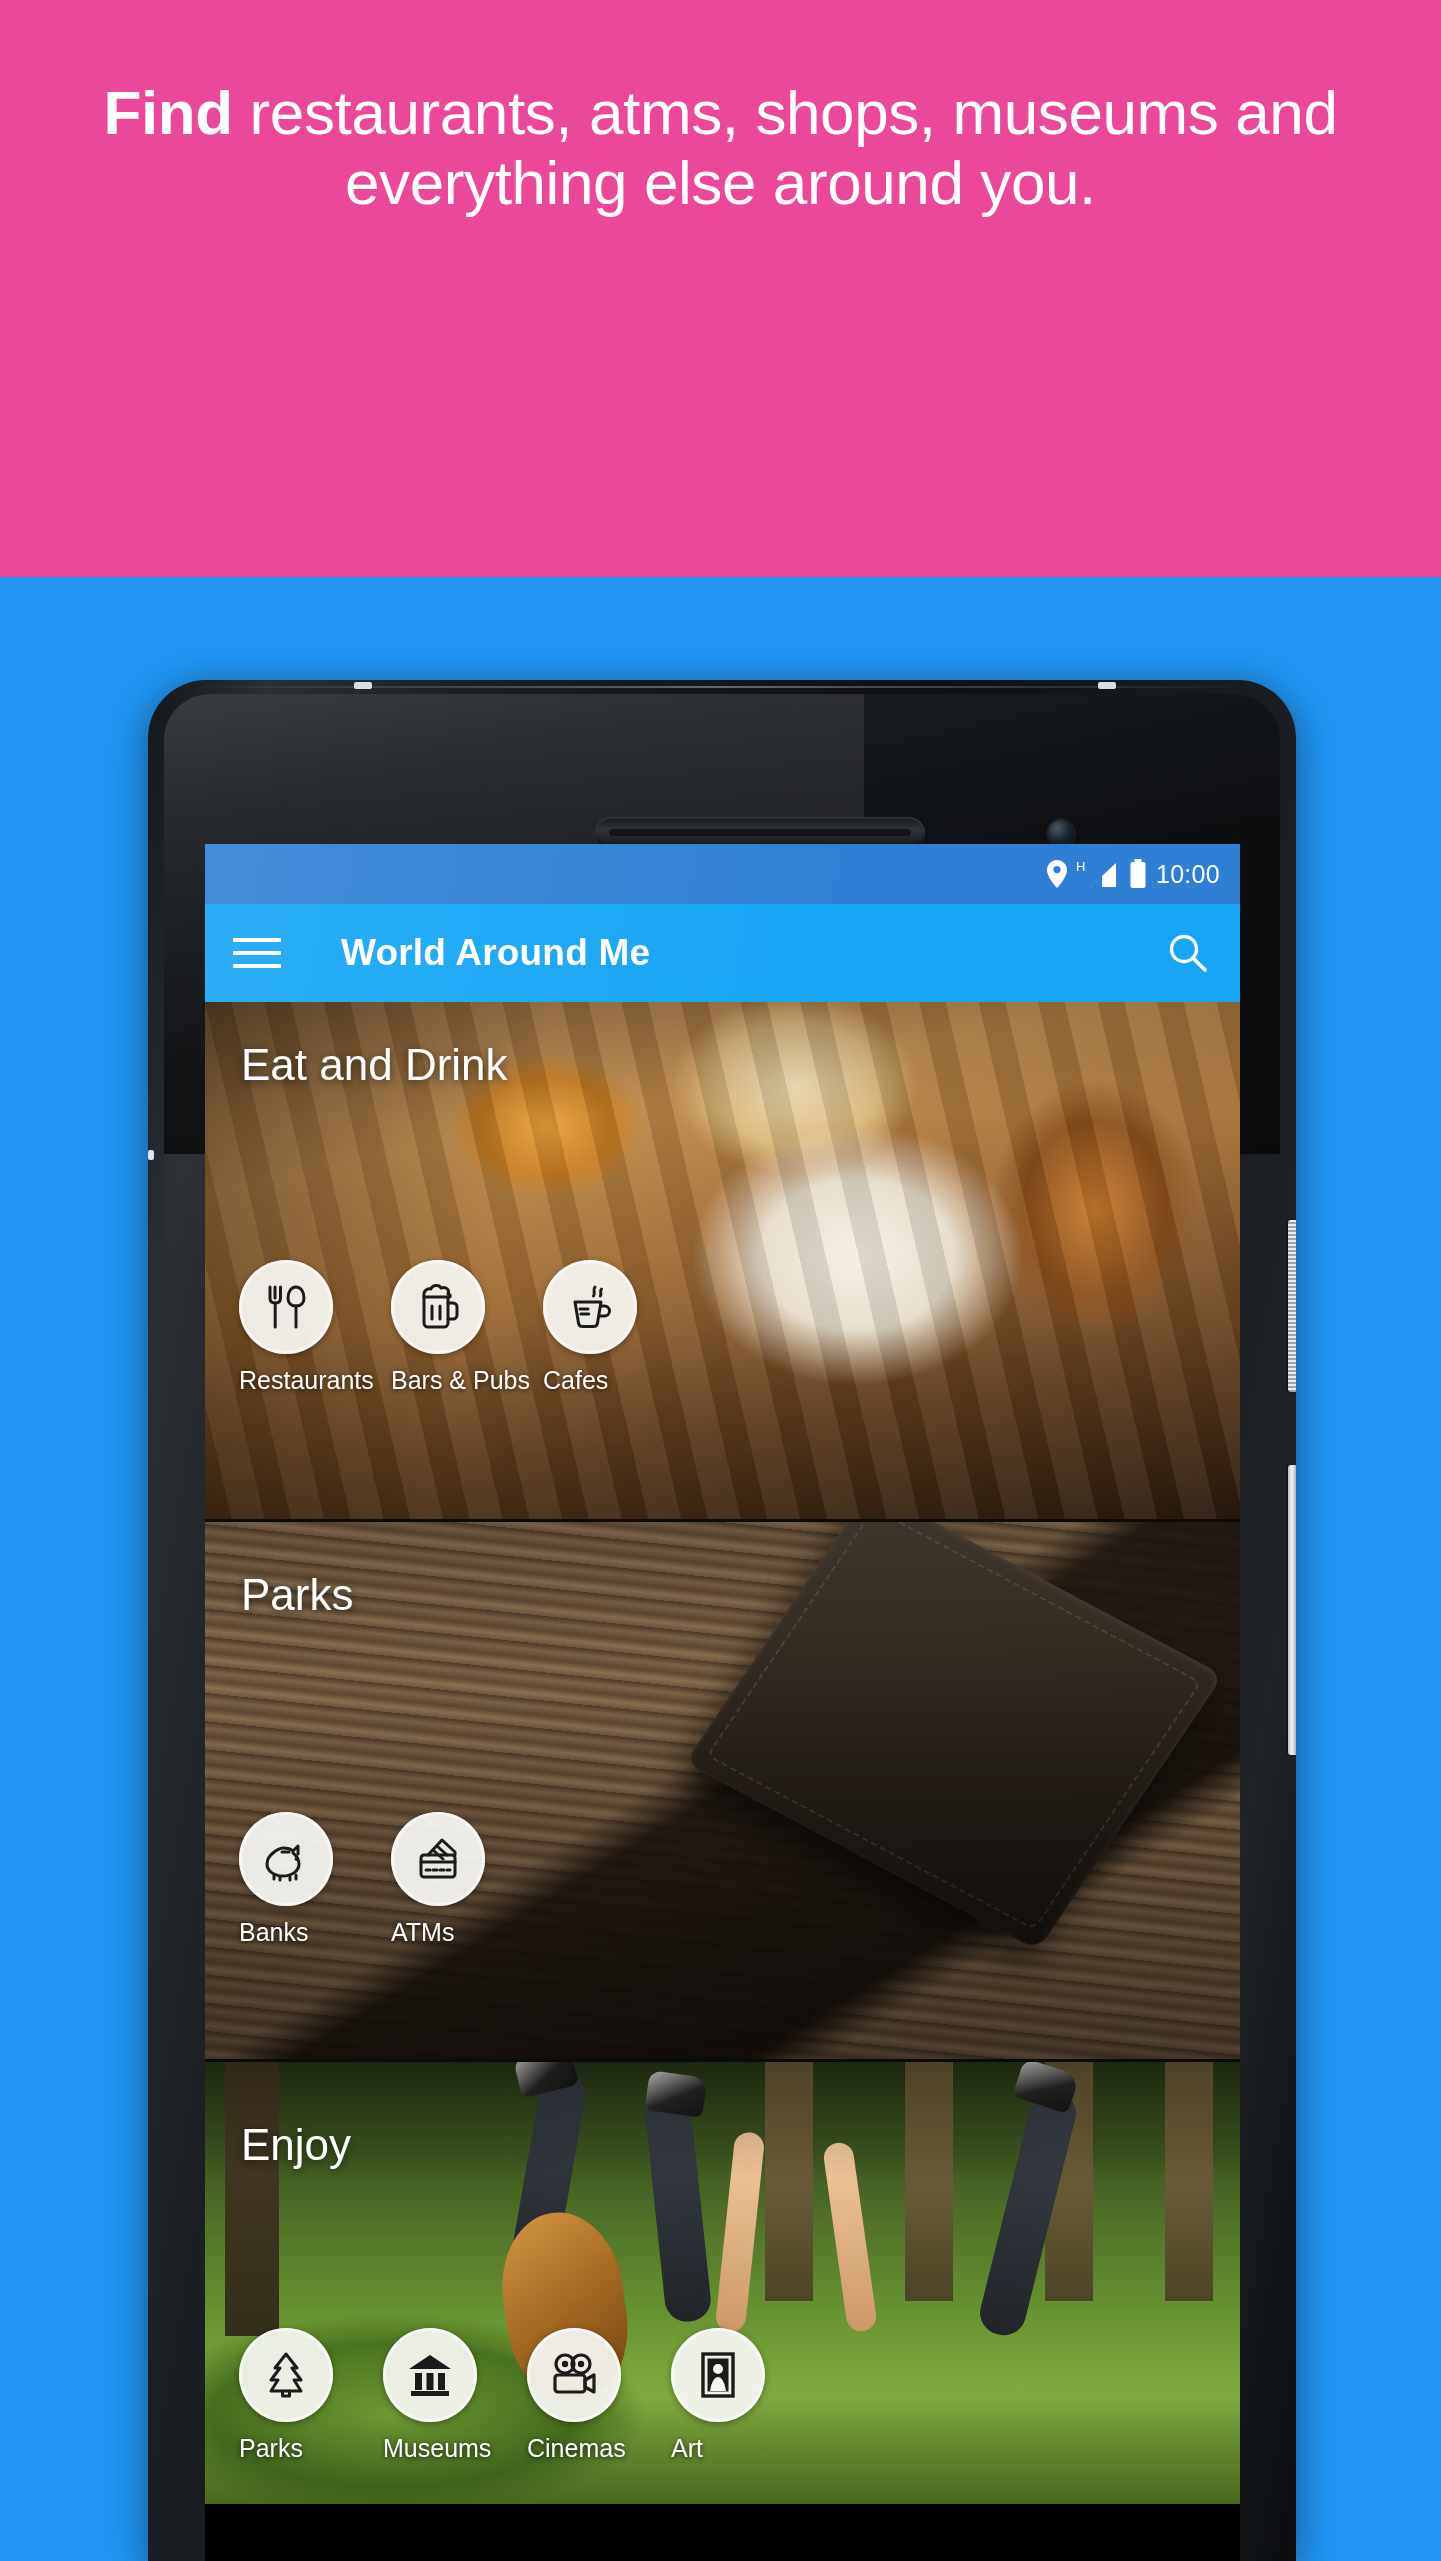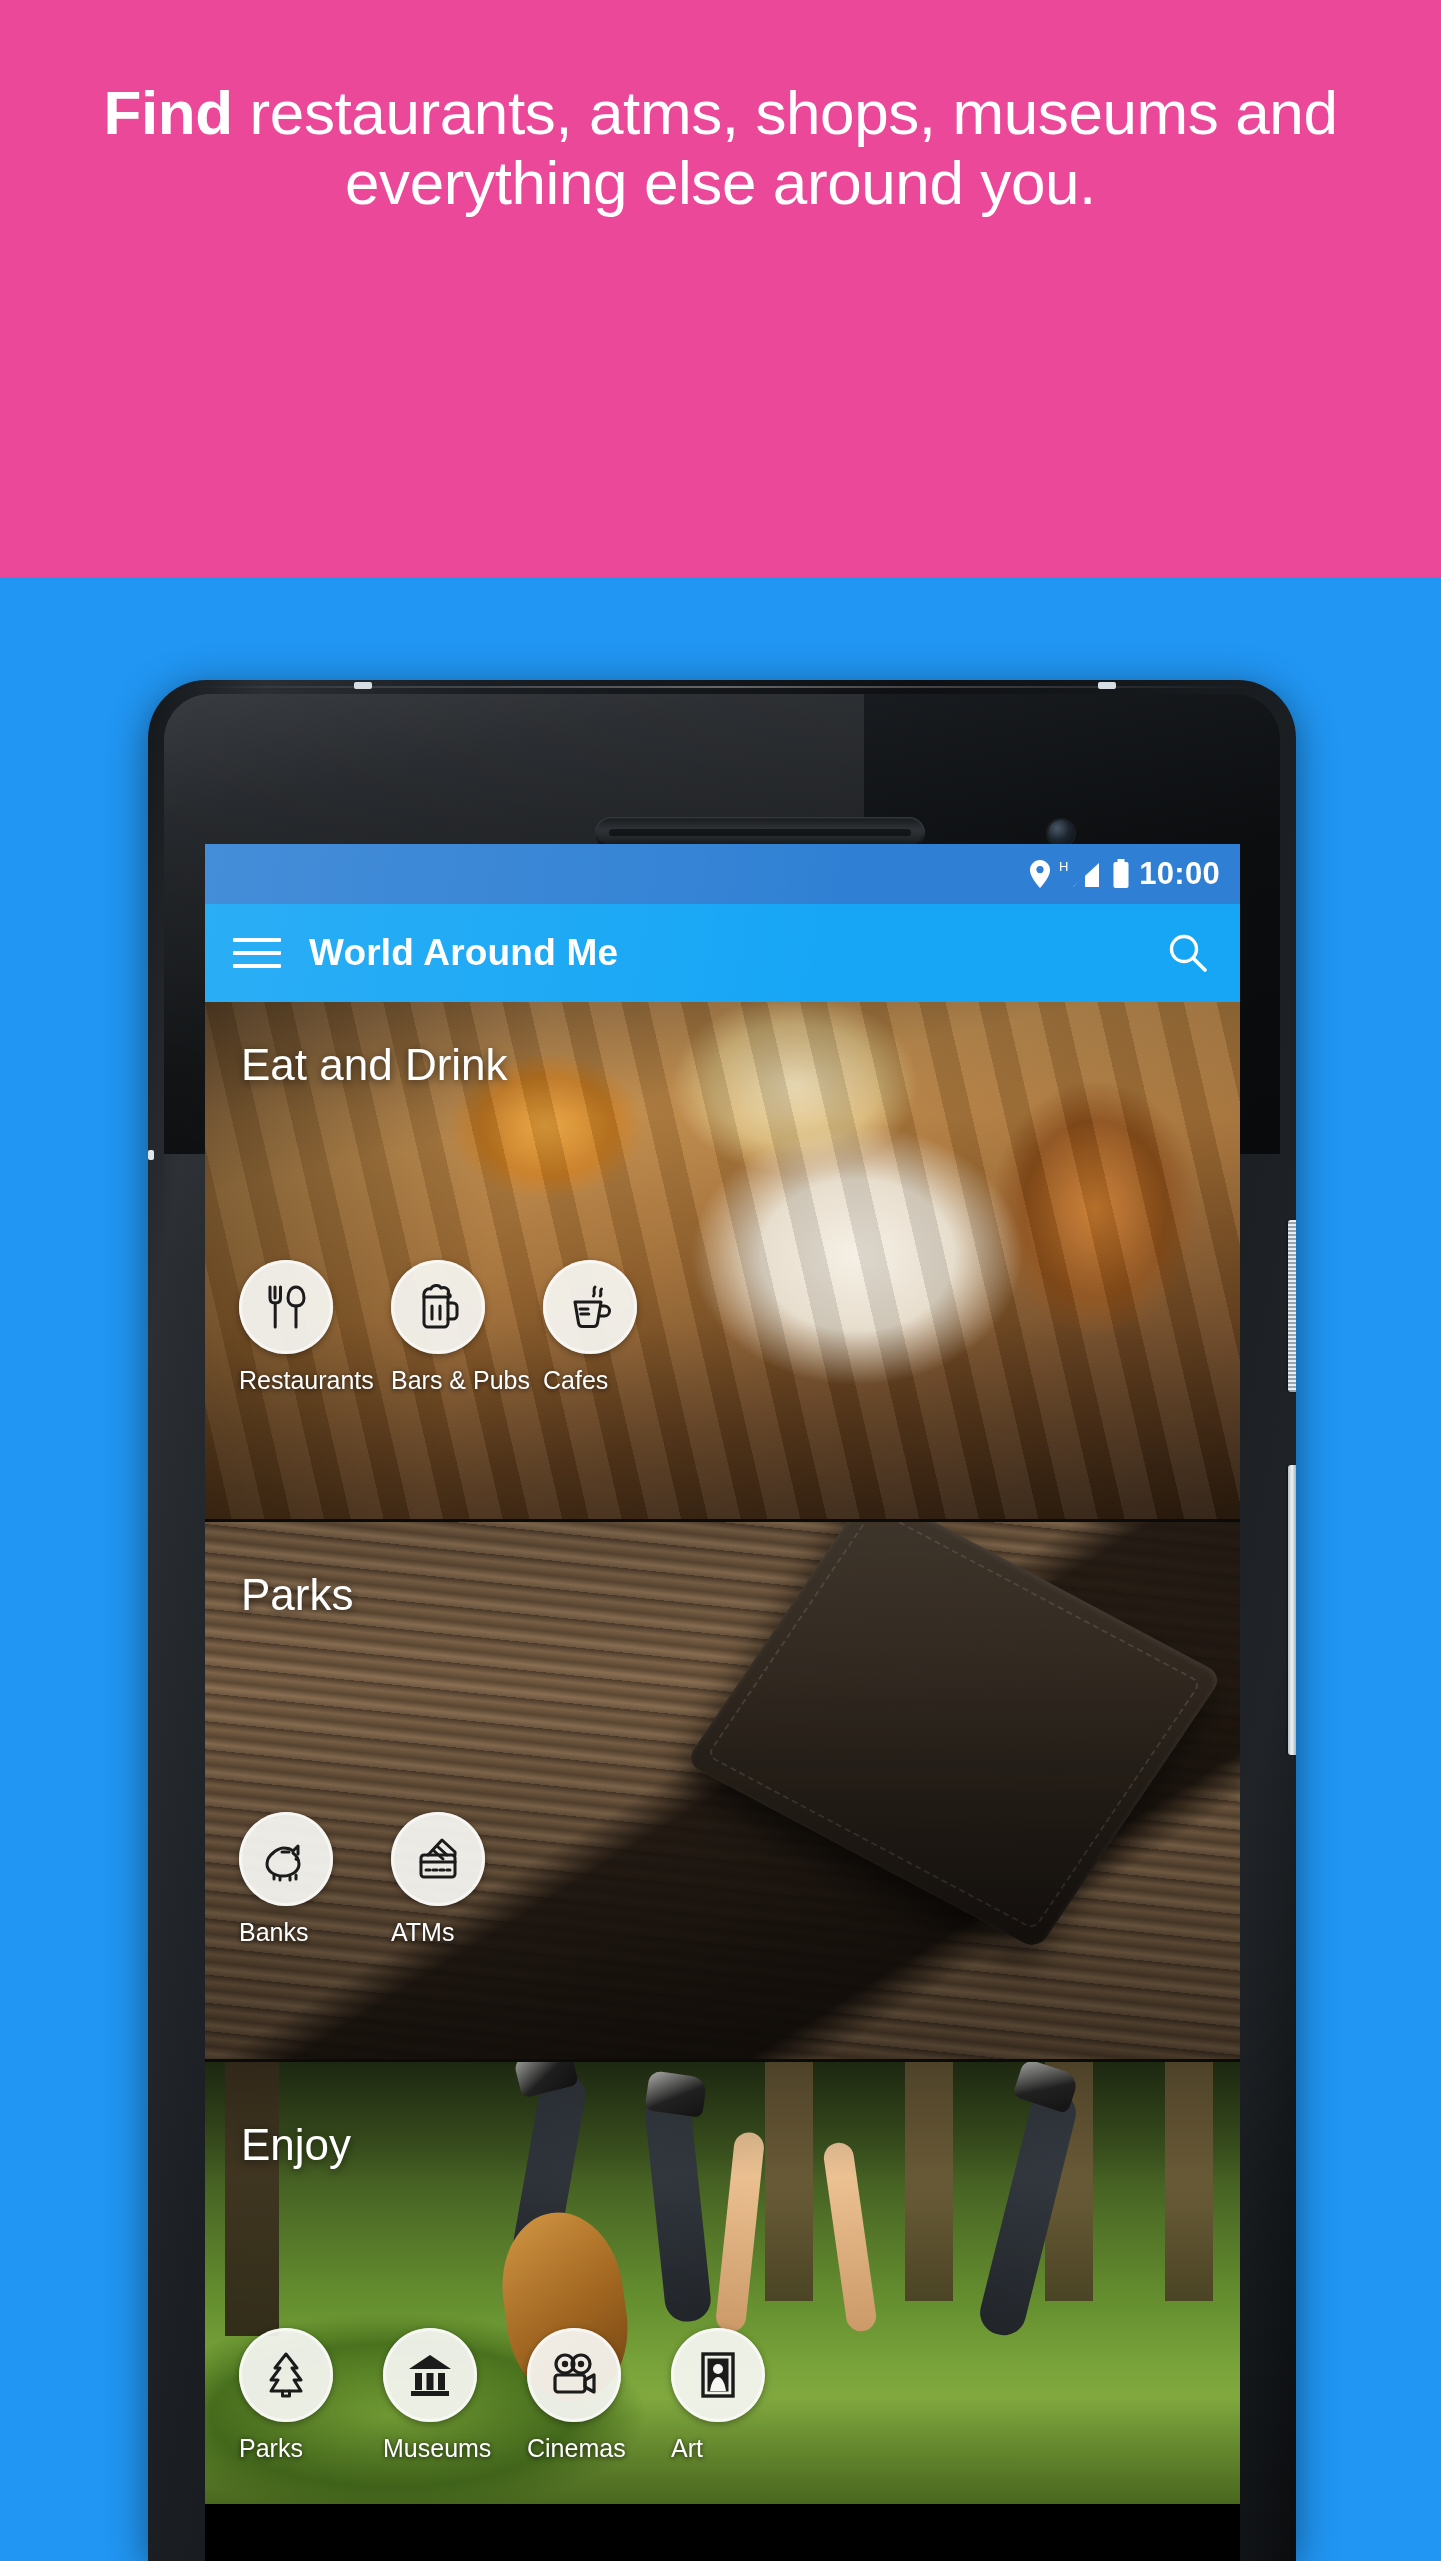--- a/index.html
+++ b/index.html
@@ -112,42 +112,42 @@
     background:#2f80d4;
     display:flex; align-items:center; justify-content:flex-end;
     padding-right:20px; gap:9px;
     color:#fff;
   }
   #status-bar::after {
     content:""; position:absolute; left:0; top:0; width:640px; height:100%;
     background:linear-gradient(100deg, rgba(255,255,255,.10), rgba(255,255,255,.03) 75%, rgba(255,255,255,0));
     pointer-events:none;
   }
-  #status-time { font-size:31px; font-weight:700; letter-spacing:.3px; }
+  #status-time { font-size:25px; font-weight:400; letter-spacing:.3px; }
   .sb-icon { display:flex; align-items:center; }
 
   
   #app-bar {
     position:relative; height:98px; width:100%;
     background:#16A6F5;
     display:flex; align-items:center; padding:0 24px;
   }
   #app-bar::after {
     content:""; position:absolute; left:0; top:0; width:640px; height:100%;
     background:linear-gradient(100deg, rgba(255,255,255,.085), rgba(255,255,255,.02) 78%, rgba(255,255,255,0));
     pointer-events:none;
   }
   #menu-button {
     width:56px; height:56px; display:flex; flex-direction:column;
     justify-content:center; gap:9px; padding:0 4px; cursor:pointer;
     z-index:2;
   }
   #menu-button span { display:block; height:4px; background:#fff; border-radius:1px; }
   #app-title {
-    color:#fff; font-size:37px; font-weight:700; margin-left:24px;
+    color:#fff; font-size:37px; font-weight:700; margin-left:56px;
     letter-spacing:.2px; z-index:2;
   }
   #search-button { margin-left:auto; width:56px; height:56px; display:flex;
     align-items:center; justify-content:center; cursor:pointer; z-index:2; }
 
   
   .category-section {
     position:relative; width:100%; overflow:hidden;
     border-bottom:3px solid #0b0b0b;
   }

